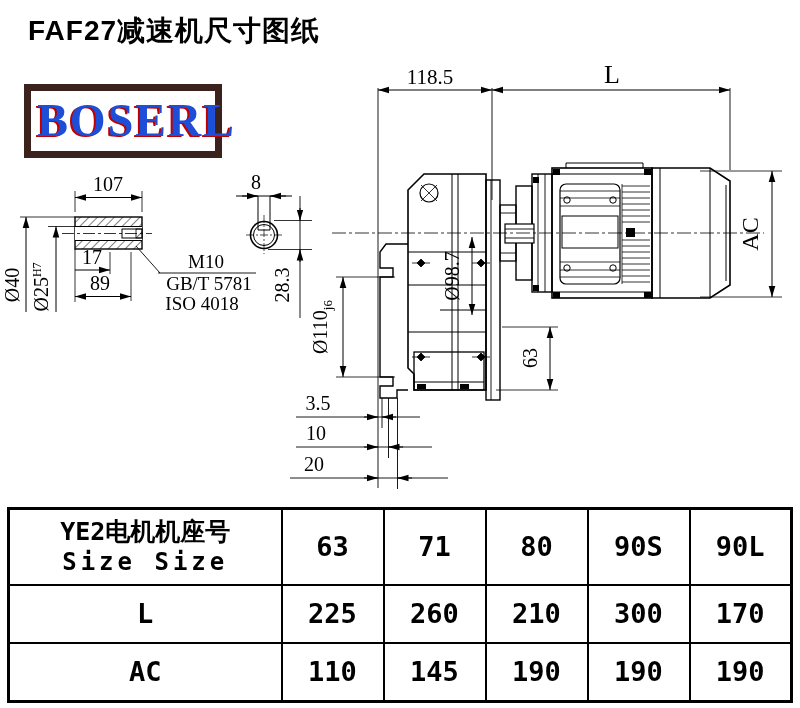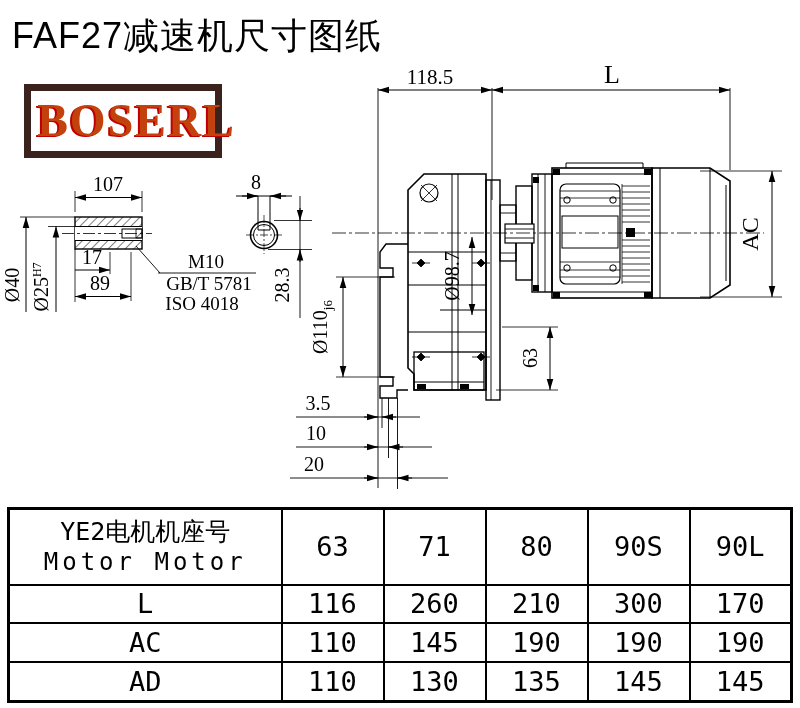--- a/index.html
+++ b/index.html
@@ -1,29 +1,29 @@
 <!DOCTYPE html>
 <html><head>
 <meta charset="utf-8">
 <style>
   html,body{margin:0;padding:0;background:#fff;}
   .page{position:relative;width:800px;height:708px;background:#fff;overflow:hidden;
         font-family:"Liberation Serif",serif;color:#000;}
-  .title{position:absolute;left:12px;top:12px;font-size:36px;font-weight:normal;
+  .title{position:absolute;left:28px;top:12px;font-size:28px;font-weight:bold;
          font-family:"Liberation Sans",sans-serif;letter-spacing:1px;}
   .logo{position:absolute;left:24px;top:84px;width:184px;height:60px;
         border:7px solid #3b221c;background:#fff;display:flex;align-items:center;justify-content:center;}
   .logo span{font-family:"Liberation Serif",serif;font-weight:bold;font-size:46px;
-        color:#c2410c;letter-spacing:2px;line-height:1;
+        color:#1d4ed8;letter-spacing:2px;line-height:1;
         text-shadow:-2px 1px 0 #c00000;padding-left:27px;}
   svg text{font-family:"Liberation Serif",serif;fill:#000;}
   .tablewrap{position:absolute;left:7px;top:507px;width:786px;height:196px;}
   table.mt{border-collapse:collapse;width:100%;height:100%;table-layout:fixed;background:#fff;}
   table.mt td{border:2px solid #000;text-align:center;vertical-align:middle;
-      font-family:"DejaVu Sans Mono",monospace;font-size:27px;padding:0;}
+      font-family:"DejaVu Sans Mono",monospace;font-size:27px;padding:0;font-weight:bold;}
   table.mt{border:3px solid #000;}
   .hdr1{font-size:25px;font-family:"DejaVu Sans Mono","Liberation Sans",sans-serif;line-height:1.25;}
   .hdr2{font-size:24px;letter-spacing:4px;line-height:1.25;}
 </style>
 </head>
 <body>
 
 <div class="page">
 
   <div class="title">FAF27减速机尺寸图纸</div>
@@ -251,49 +251,41 @@
           <col>
           <col>
           <col>
           <col>
           <col>
       </colgroup>
       <tbody>
           <tr style="height:76px">
         <td>
           <div class="hdr1">YE2电机机座号</div>
-          <div class="hdr2">Motor Motor</div>
+          <div class="hdr2">Size Size</div>
         </td>
         <td>63</td>
         <td>71</td>
         <td>80</td>
         <td>90S</td>
         <td>90L</td>
       </tr>
       <tr>
         <td>L</td>
-        <td>116</td>
+        <td>225</td>
         <td>260</td>
         <td>210</td>
         <td>300</td>
         <td>170</td>
       </tr>
       <tr>
         <td>AC</td>
         <td>110</td>
         <td>145</td>
         <td>190</td>
         <td>190</td>
         <td>190</td>
       </tr>
-      <tr>
-        <td>AD</td>
-        <td>110</td>
-        <td>130</td>
-        <td>135</td>
-        <td>145</td>
-        <td>145</td>
-      </tr>
     </tbody>
       </table>
   </div>
 
 </div>
 
 </body></html>

